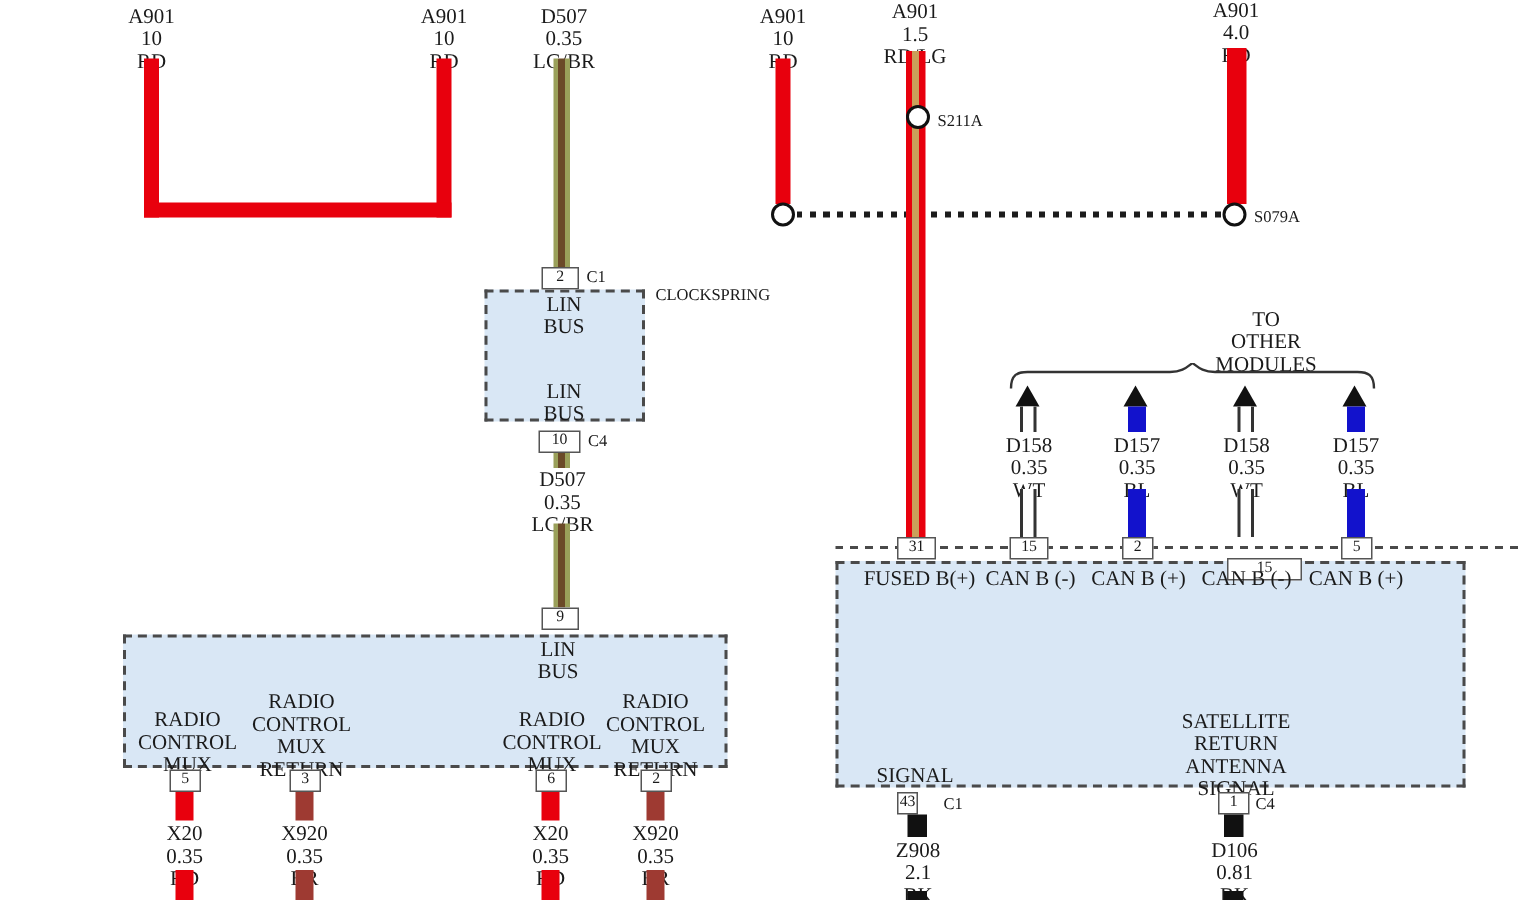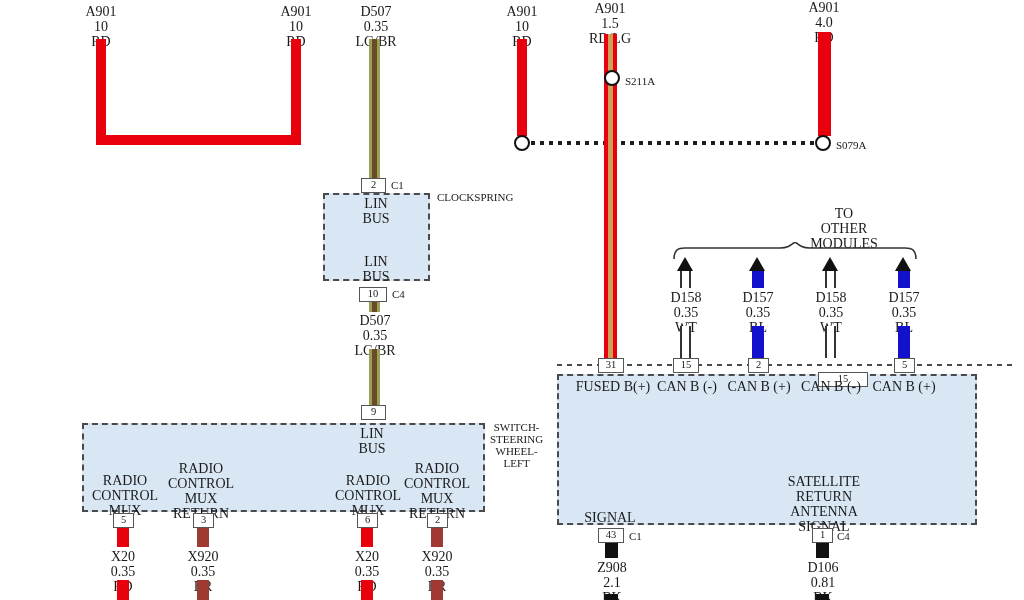--- a/index.html
+++ b/index.html
@@ -62,24 +62,20 @@
 BUS</div>
   <div class="pin" style="left:359px;top:287px;width:28px">10</div>
   <div class="lbl-l" style="left:392px;top:289px">C4</div>
   <div class="wire w-lgbr" style="left:369px;top:302px;width:11px;height:10px"></div>
   <div class="lbl" style="left:375px;top:313px">D507
 0.35
 LG/BR</div>
   <div class="wire w-lgbr" style="left:369px;top:349px;width:11px;height:56px"></div>
   <div class="pin" style="left:361px;top:405px;width:25px">9</div>
 
-  <div class="lbl-l" style="left:490px;top:422px">SWITCH-
-STEERING
-WHEEL-
-LEFT</div>
   <div class="lbl" style="left:372px;top:426px">LIN
 BUS</div>
   <div class="lbl" style="left:125px;top:473px">RADIO
 CONTROL
 MUX</div>
   <div class="lbl" style="left:201px;top:461px">RADIO
 CONTROL
 MUX
 RETURN</div>
   <div class="lbl" style="left:368px;top:473px">RADIO
@@ -173,21 +169,21 @@
   <div class="lbl" style="left:687px;top:379px">CAN B (-)</div>
   <div class="lbl" style="left:759px;top:379px">CAN B (+)</div>
   <div class="lbl" style="left:831px;top:379px">CAN B (-)</div>
   <div class="lbl" style="left:904px;top:379px">CAN B (+)</div>
   <div class="lbl" style="left:610px;top:510px">SIGNAL</div>
   <div class="lbl" style="left:824px;top:474px">SATELLITE
 RETURN
 ANTENNA
 SIGNAL</div>
 
-  <div class="pin" style="left:598px;top:528px;width:26px">43</div>
+  <div class="pin" style="left:598px;top:528px;width:14px">43</div>
   <div class="lbl-l" style="left:629px;top:531px">C1</div>
   <div class="pin" style="left:812px;top:528px;width:21px">1</div>
   <div class="lbl-l" style="left:837px;top:531px">C4</div>
   <div class="wire w-black" style="left:605px;top:543px;width:13px;height:15px"></div>
   <div class="wire w-black" style="left:816px;top:543px;width:13px;height:15px"></div>
   <div class="lbl" style="left:612px;top:560px">Z908
 2.1
 BK</div>
   <div class="lbl" style="left:823px;top:560px">D106
 0.81

